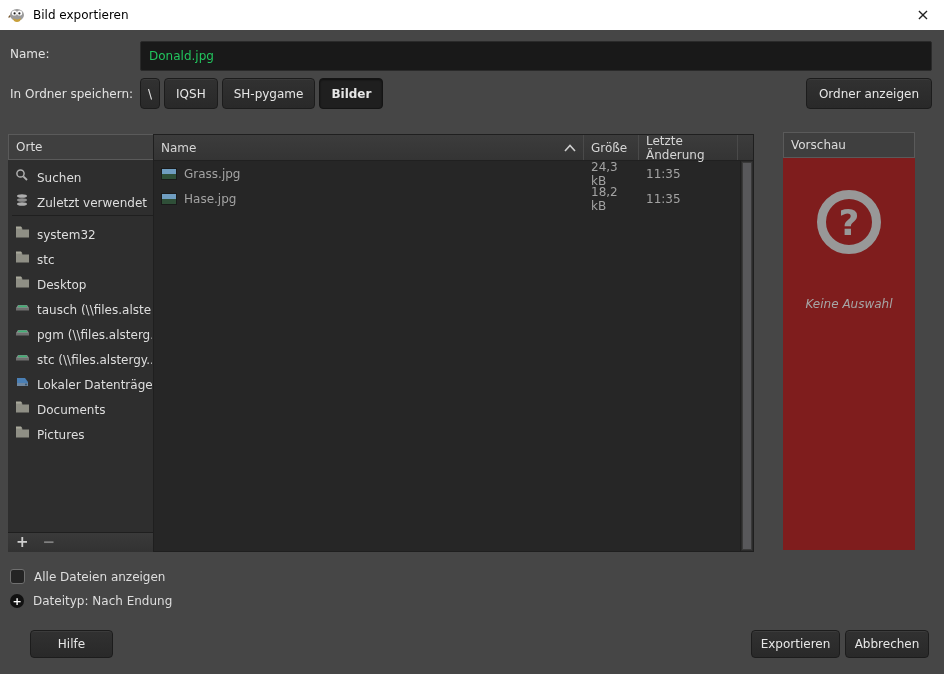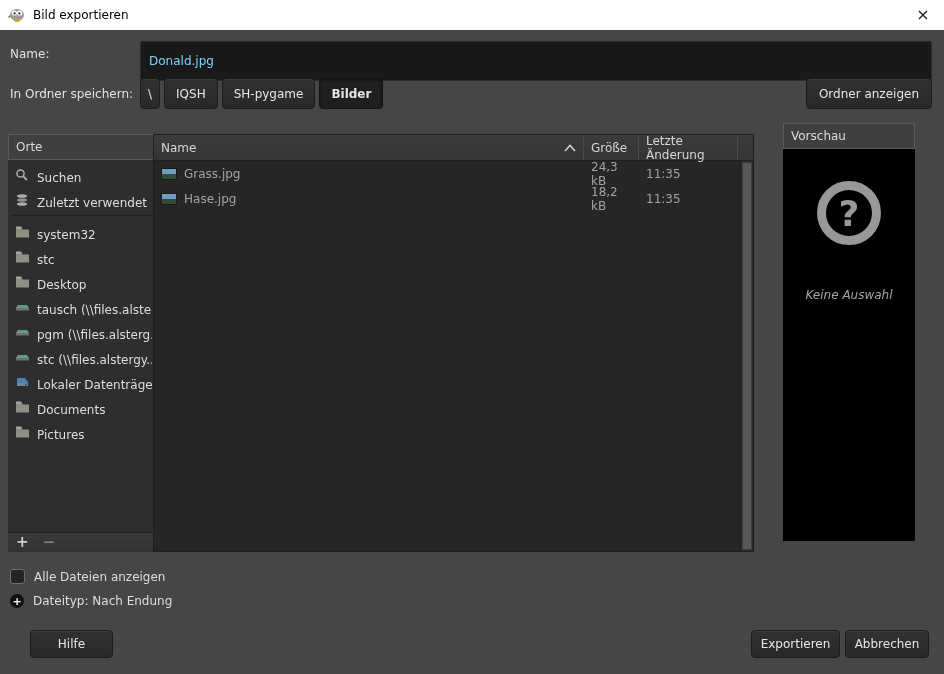--- a/index.html
+++ b/index.html
@@ -12,23 +12,23 @@
   
   .titlebar { position:absolute; top:0; left:0; right:0; height:30px;
     background:#ffffff; color:#000; display:flex; align-items:center; padding:0 8px; }
   .titlebar .app-icon { width:18px; height:16px; margin-right:7px; }
   .titlebar .title { font-size:12px; color:#000; }
   .close-btn { position:absolute; right:10px; top:4px; width:22px; height:22px;
     display:flex; align-items:center; justify-content:center; color:#222;
     font-size:16px; line-height:1; cursor:default; }
   
   .field-label { position:absolute; left:10px; color:#e2e2e2; }
-  .name-input { position:absolute; left:140px; top:41px; width:792px; height:40px;
+  .name-input { position:absolute; left:140px; top:41px; width:792px; height:30px;
     background:#191919; border:1px solid #2a2a2a; border-radius:2px;
-    color:#7dd3fc; font-family:inherit; font-size:12px; padding:0 8px; outline:none; }
+    color:#22c55e; font-family:inherit; font-size:12px; padding:0 8px; outline:none; }
   .btn { background:linear-gradient(#313131,#292929); border:1px solid #1c1c1c;
     border-radius:4px; color:#e6e6e6; font-family:inherit; font-size:12px;
     box-shadow:inset 0 1px 0 rgba(255,255,255,0.05); display:inline-flex;
     align-items:center; justify-content:center; cursor:default; }
   .crumb-row { position:absolute; left:140px; top:78px; height:31px; display:flex; gap:4px; }
   .crumb { height:31px; padding:0 11px; }
   .crumb.root { padding:0 7px; }
   .crumb.active { background:#1f1f1f; border-color:#141414; font-weight:bold;
     box-shadow:inset 0 1px 2px rgba(0,0,0,0.5); }
   .create-folder { position:absolute; right:12px; top:78px; height:31px; padding:0 12px; }
@@ -64,21 +64,21 @@
   .fl-rows { flex:1; }
   .fl-row { height:25px; display:flex; align-items:center; color:#a3a3a3; }
   .fl-row .cname { width:430px; display:flex; align-items:center; gap:7px; padding:0 7px; }
   .fl-row .csize { width:55px; padding:0 7px; }
   .fl-row .cmod { width:99px; padding:0 7px; }
   .thumb { width:16px; height:12px; border:1px solid #1a1a1a; background:#6f9dc0; position:relative; }
   .thumb::after { content:""; position:absolute; left:0; right:0; bottom:0; height:5px; background:#2f4f38; }
   .scrollbar { width:13px; flex:0 0 13px; background:#2b2b2b; border-left:1px solid #1f1f1f; padding:1px; }
   .scroll-thumb { width:100%; height:100%; background:#58585b; border:1px solid #3a3a3a; }
   
-  .preview { position:absolute; left:783px; top:123px; width:132px; height:418px; background:#000000; }
+  .preview { position:absolute; left:783px; top:132px; width:132px; height:418px; background:#7f1d1d; }
   .q-circle { position:absolute; left:50%; top:58px; transform:translateX(-50%);
     width:64px; height:64px; border:9px solid #989898; border-radius:50%;
     display:flex; align-items:center; justify-content:center;
     color:#989898; font-size:36px; font-weight:bold; }
   .no-selection { position:absolute; left:0; right:0; top:165px; text-align:center;
     font-style:italic; color:#a6a6a6; }
   
   .opt-row { position:absolute; left:10px; display:flex; align-items:center; gap:9px; color:#dedede; }
   .checkbox { width:15px; height:15px; background:#242424; border:1px solid #6f6f6f; border-radius:3px; }
   .expander { width:14px; height:14px; background:#111; border-radius:50%;

